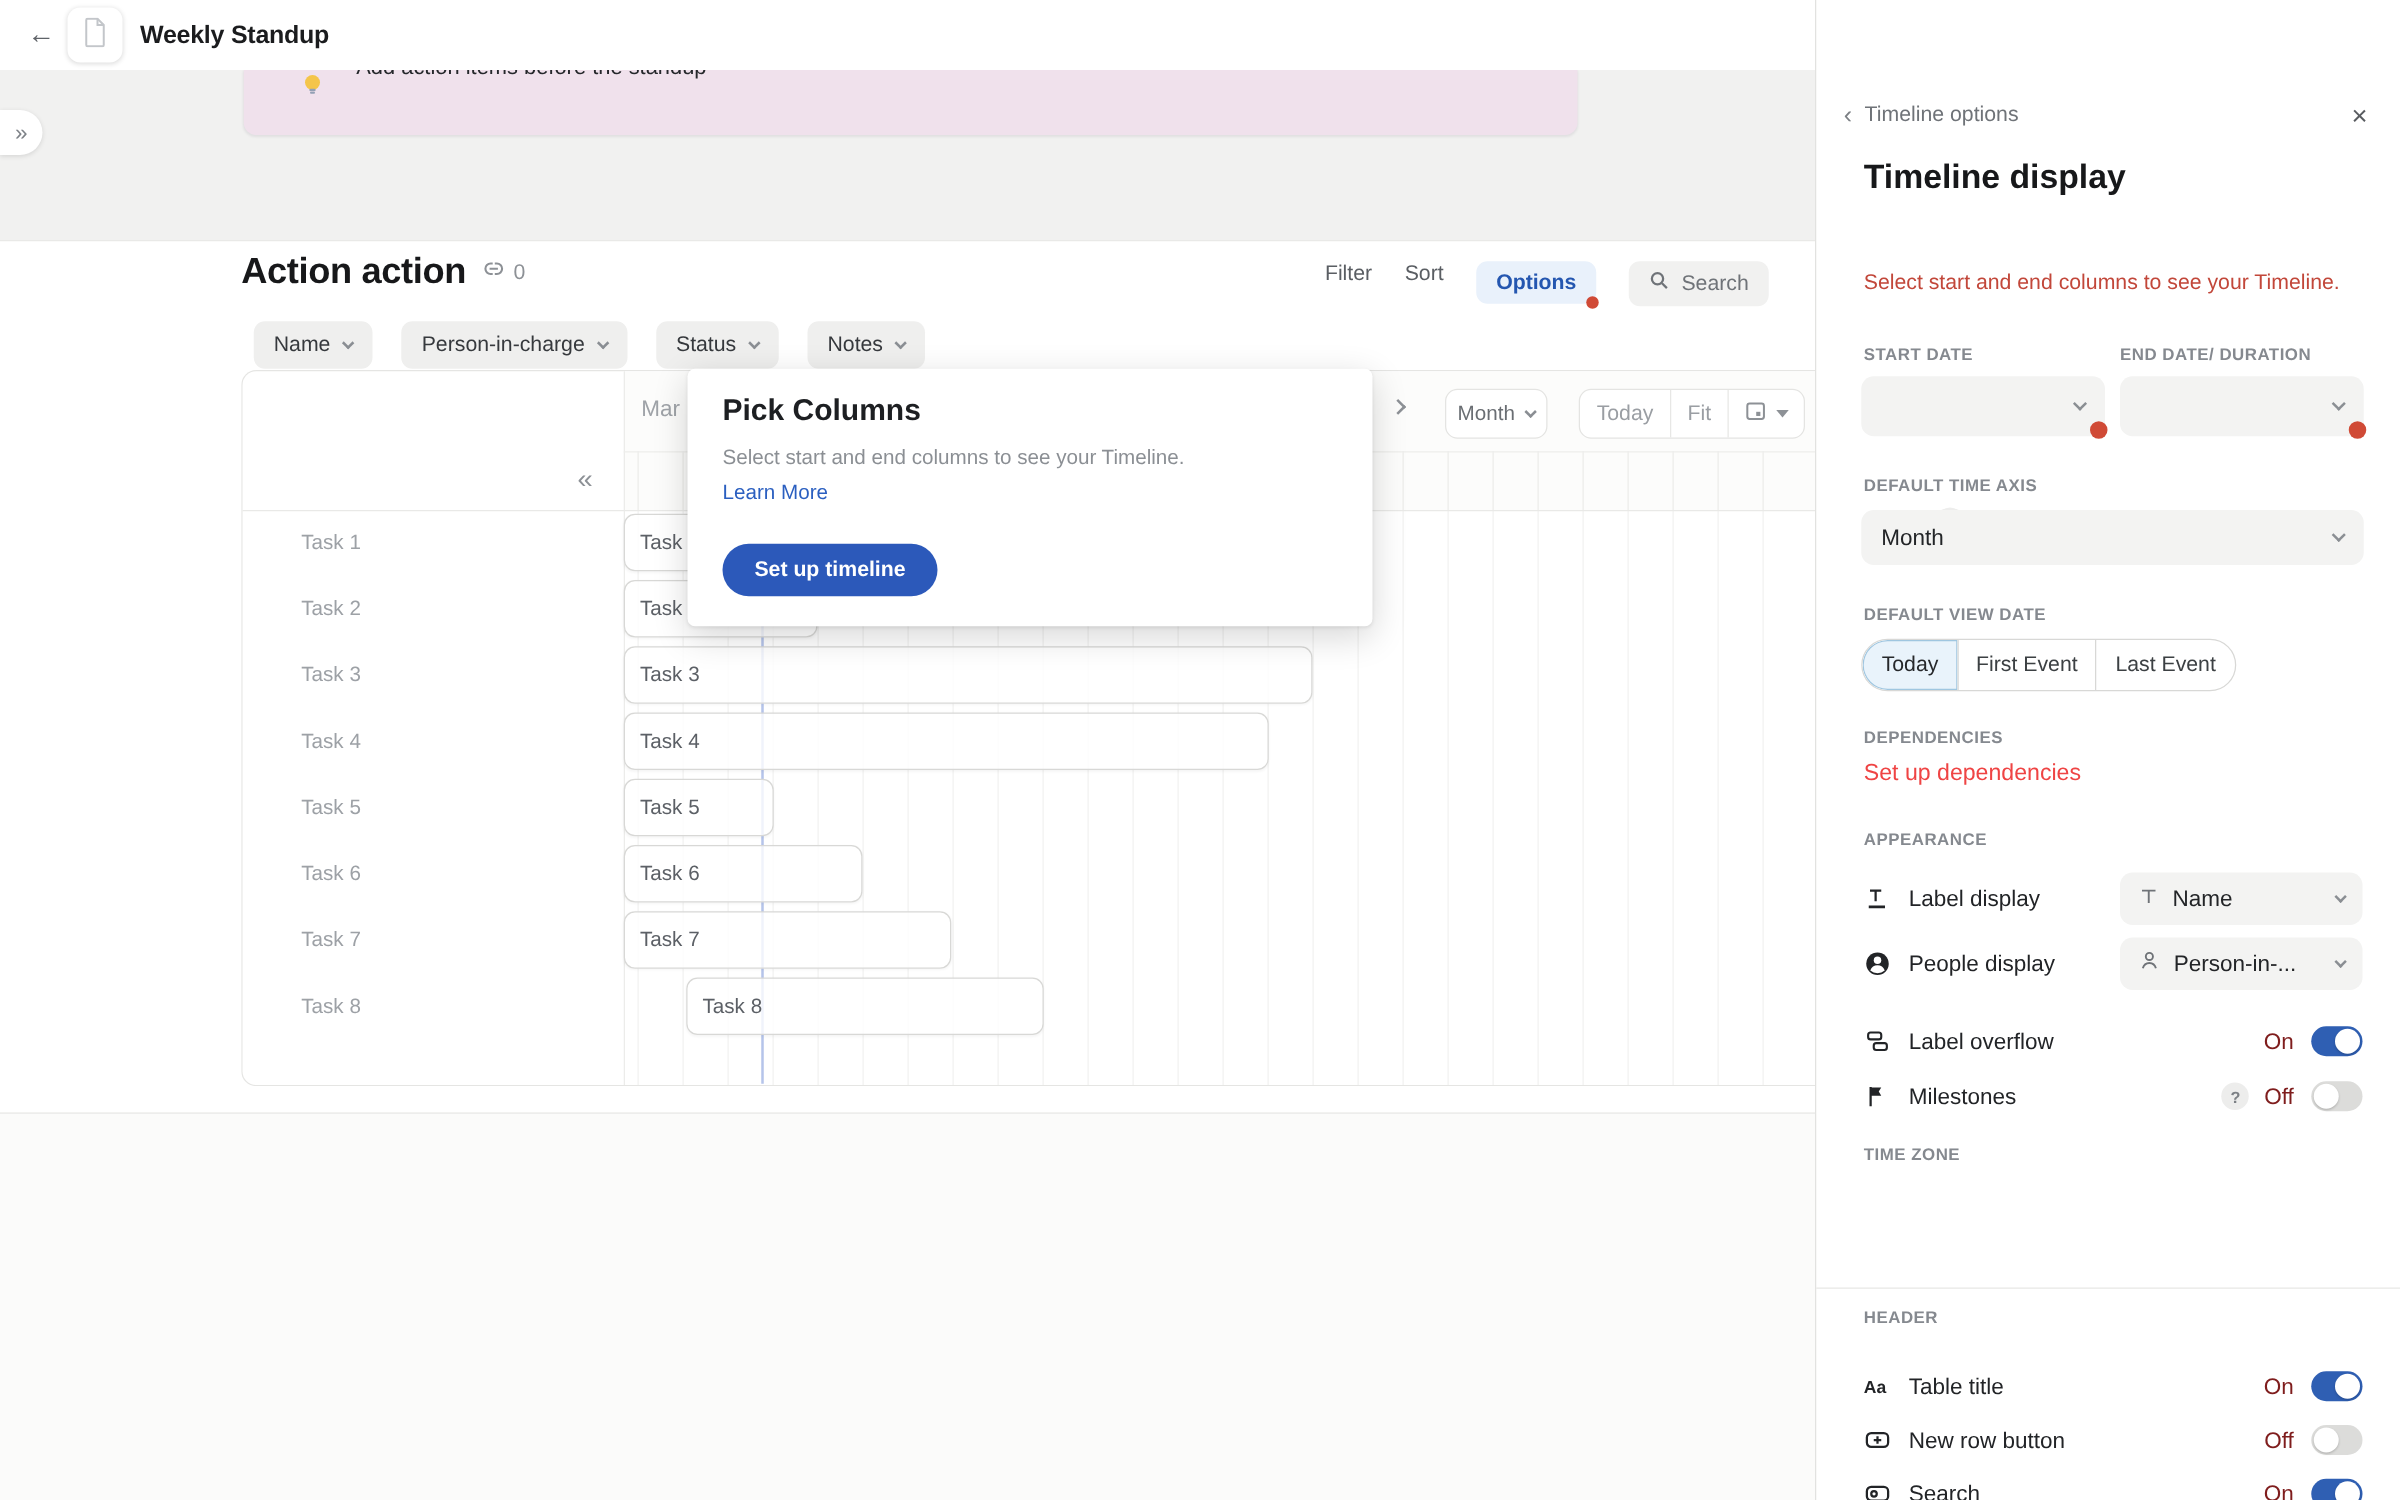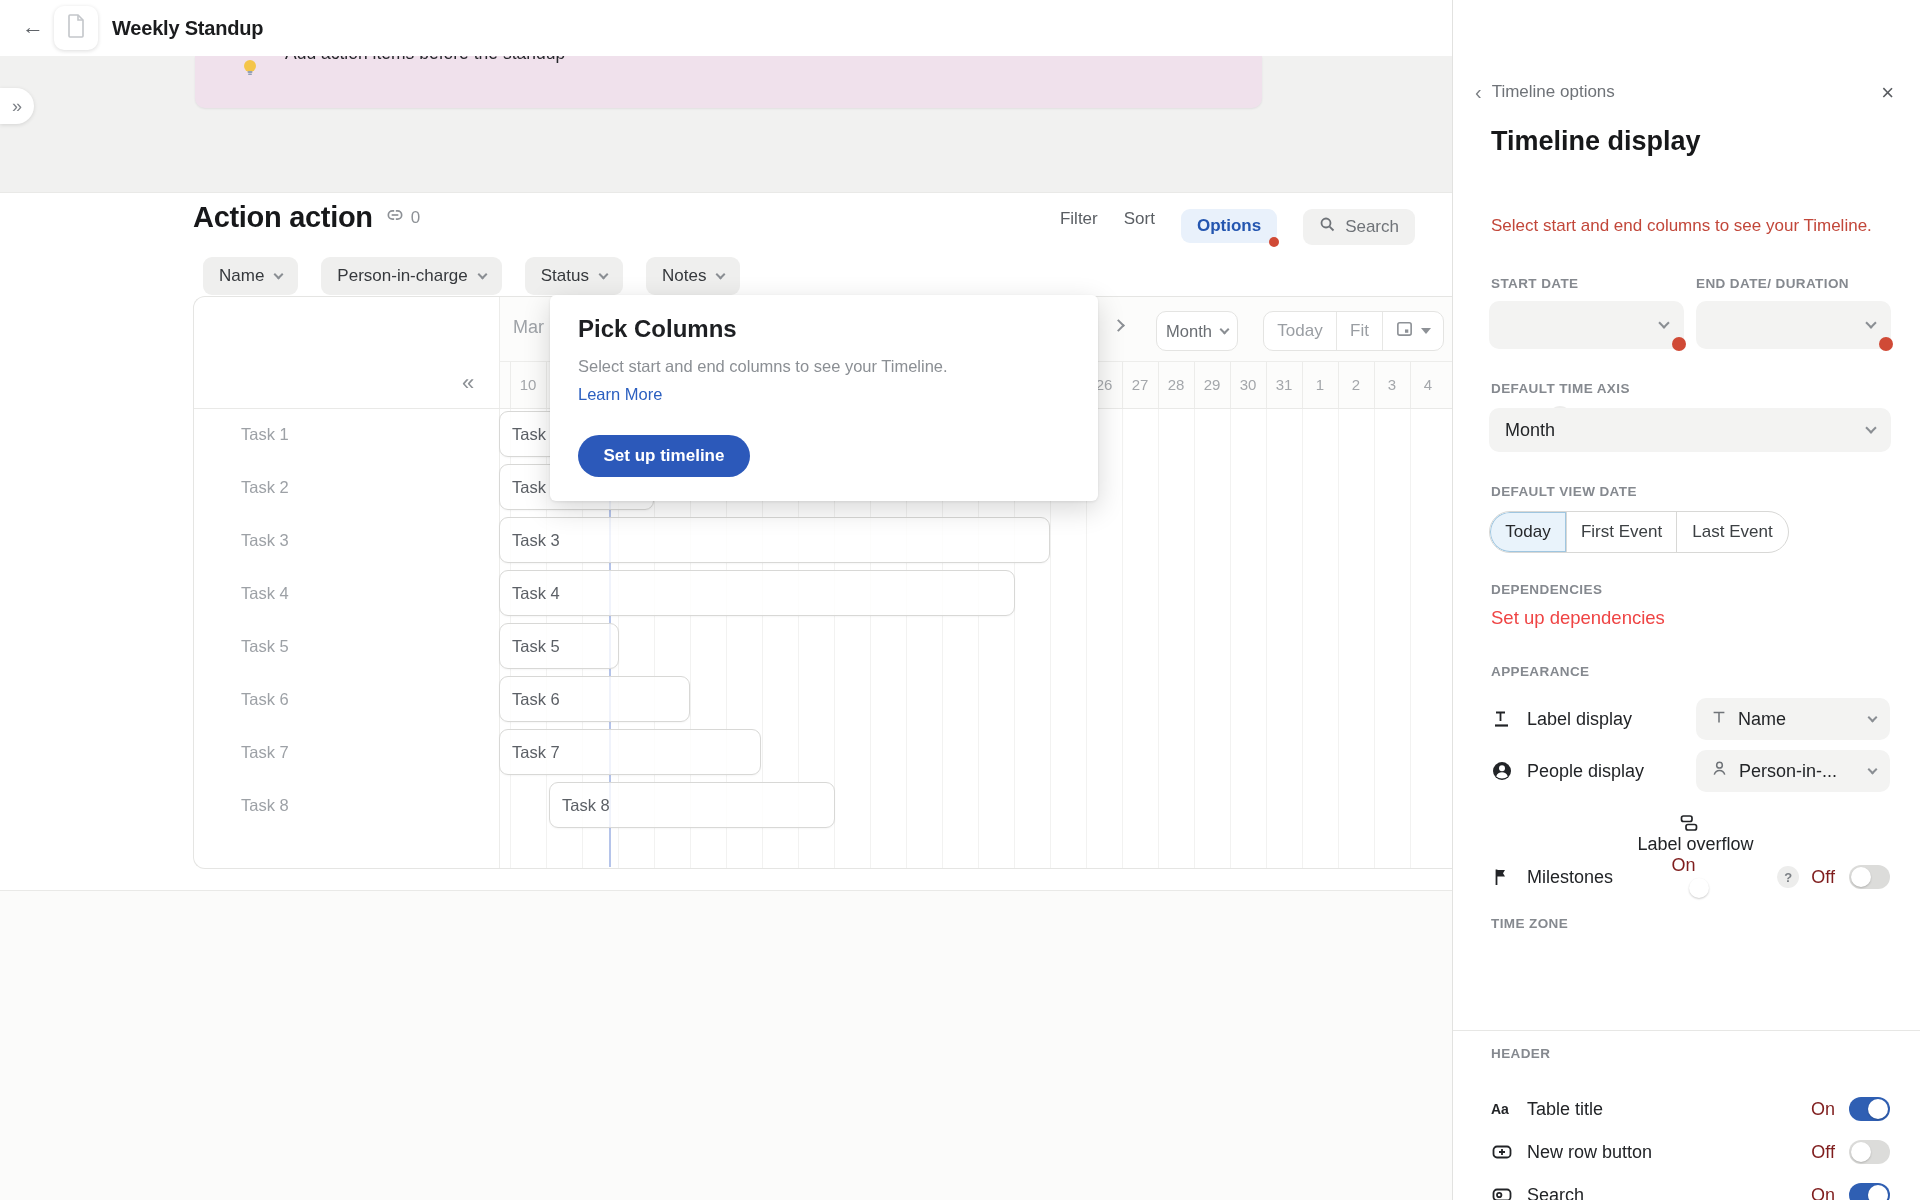--- a/index.html
+++ b/index.html
@@ -310,33 +310,20 @@
       <span class="nav-seg" style="width:61px;">
         <span>
           <svg width="19" height="19" viewBox="0 0 20 20" fill="none" stroke="#8d9196" stroke-width="1.7">
               <rect x="3" y="4" width="14" height="13" rx="2"></rect>
               <rect x="10.5" y="11" width="3.5" height="3.5" fill="#8d9196" stroke="none"></rect>
             </svg>
         </span>
         <span class="caret-down"></span>
       </span>
     </div>
-    <div class="day-row" id="day-row">
-        <div class="day-cell" style="left: 316px;">10</div>
-        <div class="day-cell" style="left: 892px;">26</div>
-        <div class="day-cell" style="left: 928px;">27</div>
-        <div class="day-cell" style="left: 964px;">28</div>
-        <div class="day-cell" style="left: 1000px;">29</div>
-        <div class="day-cell" style="left: 1036px;">30</div>
-        <div class="day-cell" style="left: 1072px;">31</div>
-        <div class="day-cell" style="left: 1108px;">1</div>
-        <div class="day-cell" style="left: 1144px;">2</div>
-        <div class="day-cell" style="left: 1180px;">3</div>
-        <div class="day-cell" style="left: 1216px;">4</div>
-      </div>
     <div class="task-names" id="task-names">
         <div class="task-name">Task 1</div>
         <div class="task-name">Task 2</div>
         <div class="task-name">Task 3</div>
         <div class="task-name">Task 4</div>
         <div class="task-name">Task 5</div>
         <div class="task-name">Task 6</div>
         <div class="task-name">Task 7</div>
         <div class="task-name">Task 8</div>
       </div>
@@ -439,21 +426,21 @@
         <svg width="19" height="19" viewBox="0 0 20 20" fill="none" stroke="#6f7378" stroke-width="1.6">
             <circle cx="10" cy="6.5" r="3"></circle>
             <path d="M4.5 16.5c.8-3 2.9-4.5 5.5-4.5s4.7 1.5 5.5 4.5"></path>
           </svg>
       </span>
       <span class="val-text">Person-in-...</span>
       <span class="chev chev-sm"></span>
     </span>
   </div>
 
-  <div class="p-row" style="top:812px;flex-direction:column;">
+  <div class="p-row" style="top:812px;">
     <span class="p-row-icon">
       <svg width="22" height="22" viewBox="0 0 22 22" fill="none" stroke="#222427" stroke-width="1.7">
           <rect x="3.5" y="4" width="10.5" height="5.5" rx="2"></rect>
           <rect x="8" y="12.5" width="10.5" height="5.5" rx="2"></rect>
         </svg>
     </span>
     <span class="p-row-label">Label overflow</span>
     <span class="spacer"></span>
     <span class="state-text">On</span>
     <span class="tgl on">

